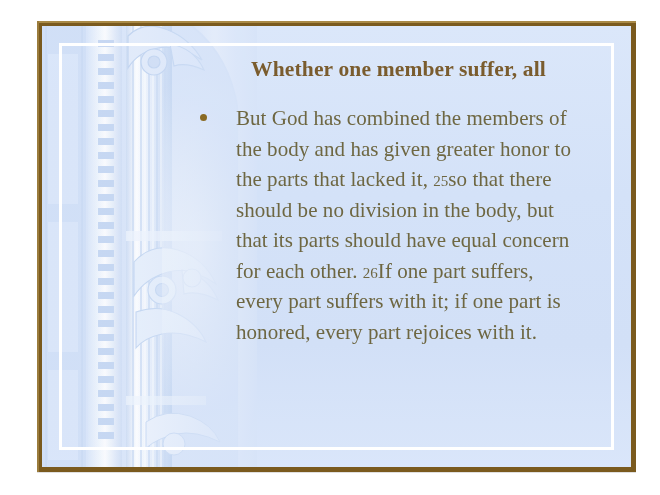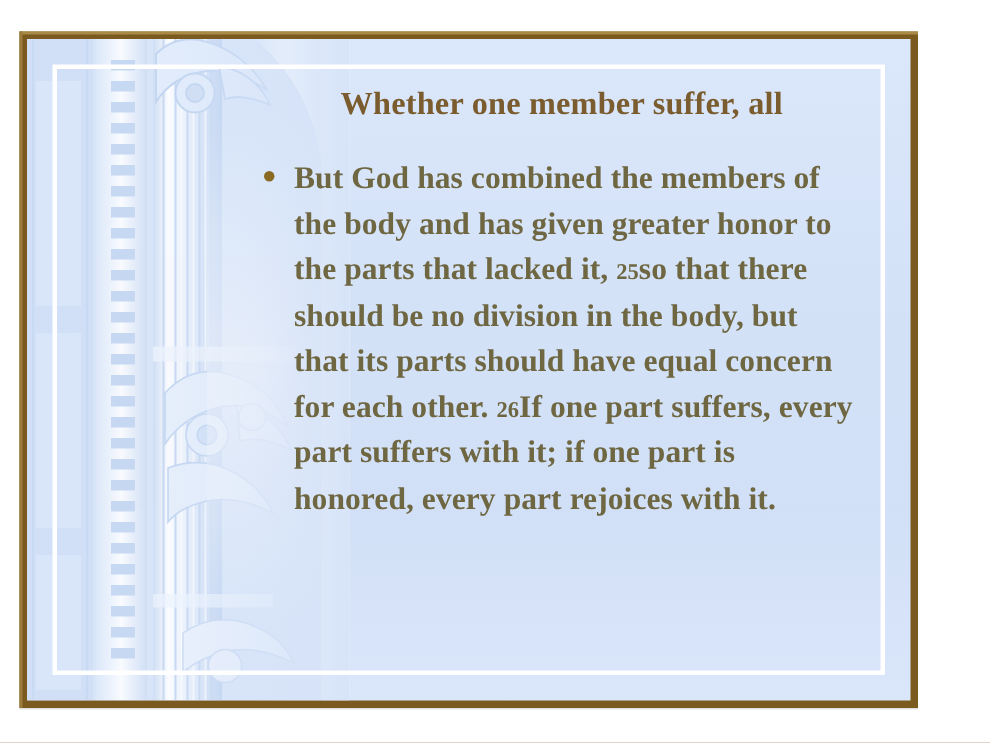--- a/index.html
+++ b/index.html
@@ -10,21 +10,21 @@
   body {
     width: 660px;
     height: 495px;
     overflow: hidden;
     font-family: "Liberation Serif", "DejaVu Serif", serif;
   }
 
   
   .slide {
     position: absolute;
-    left: 13px;
+    left: 37px;
     top: 21px;
     width: 599px;
     height: 451px;
     box-sizing: border-box;
     background: #7a5a1e;
     padding: 5px;
     box-shadow: 0 1px 0 rgba(0,0,0,0.12);
   }
   .slide-bevel-top {
     position: absolute;
@@ -130,26 +130,25 @@
   .bullet-dot {
     position: absolute;
     left: 2px;
     top: 11px;
     width: 7px;
     height: 7px;
     border-radius: 50%;
     background: #8a6a23;
   }
   .bullet-text {
-    margin: 0;
+    margin: 16px;
     font-size: 21px;
     line-height: 30.5px;
     color: #6e6742;
     letter-spacing: 0.05px;
-    font-weight: bold;
   }
   .vnum {
     font-size: 15px;
     line-height: 1;
     vertical-align: baseline;
     color: #6e6742;
   }
 </style>
 </head>
 <body>

